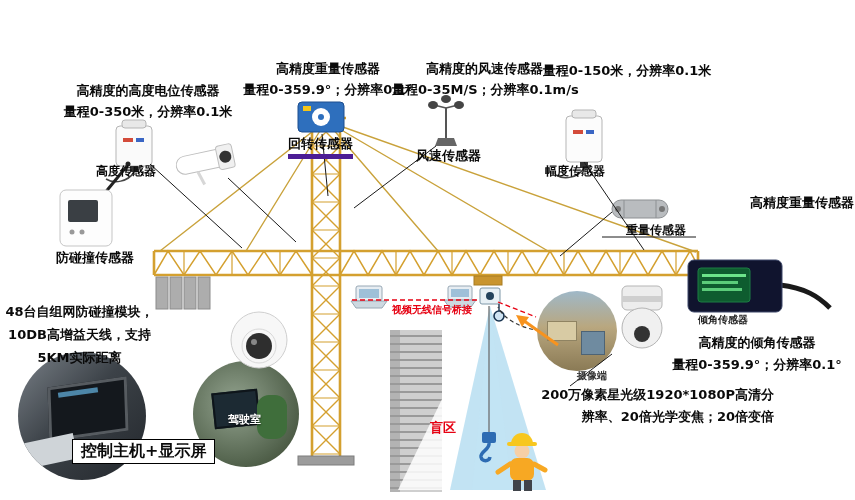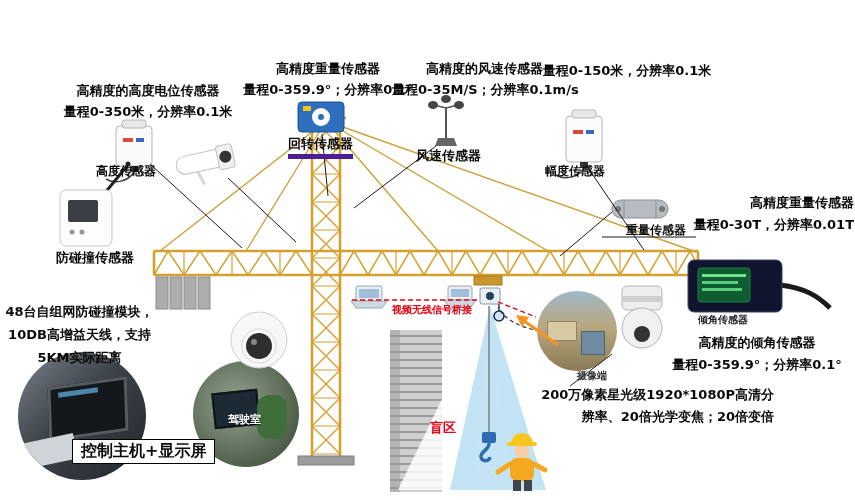--- a/index.html
+++ b/index.html
@@ -246,21 +246,20 @@
   <div class="t lbl13" style="left:56px;top:249px;">防碰撞传感器</div>
   <div class="t spec" style="left:2px;top:300px;width:155px;line-height:23px;">
     <div>48台自组网防碰撞模块，</div>
     <div>10DB高增益天线，支持</div>
     <div>5KM实际距离</div>
   </div>
 
   <div class="t lbl" style="left:626px;top:222px;">重量传感器</div>
   <div class="t specL" style="left:692px;top:192px;width:162px;">
     <div>高精度重量传感器</div>
-    <div>量程0-30T，分辨率0.01T</div>
   </div>
 
   <div class="t tiny" style="left:698px;top:313px;color:#222;">倾角传感器</div>
   <div class="t spec" style="left:662px;top:332px;width:190px;line-height:22px;">
     <div>高精度的倾角传感器</div>
     <div>量程0-359.9°；分辨率0.1°</div>
   </div>
 
   <div class="t tiny red" style="left:392px;top:303px;">视频无线信号桥接</div>
   <div class="t tiny" style="left:577px;top:369px;color:#333;">摄像端</div>

